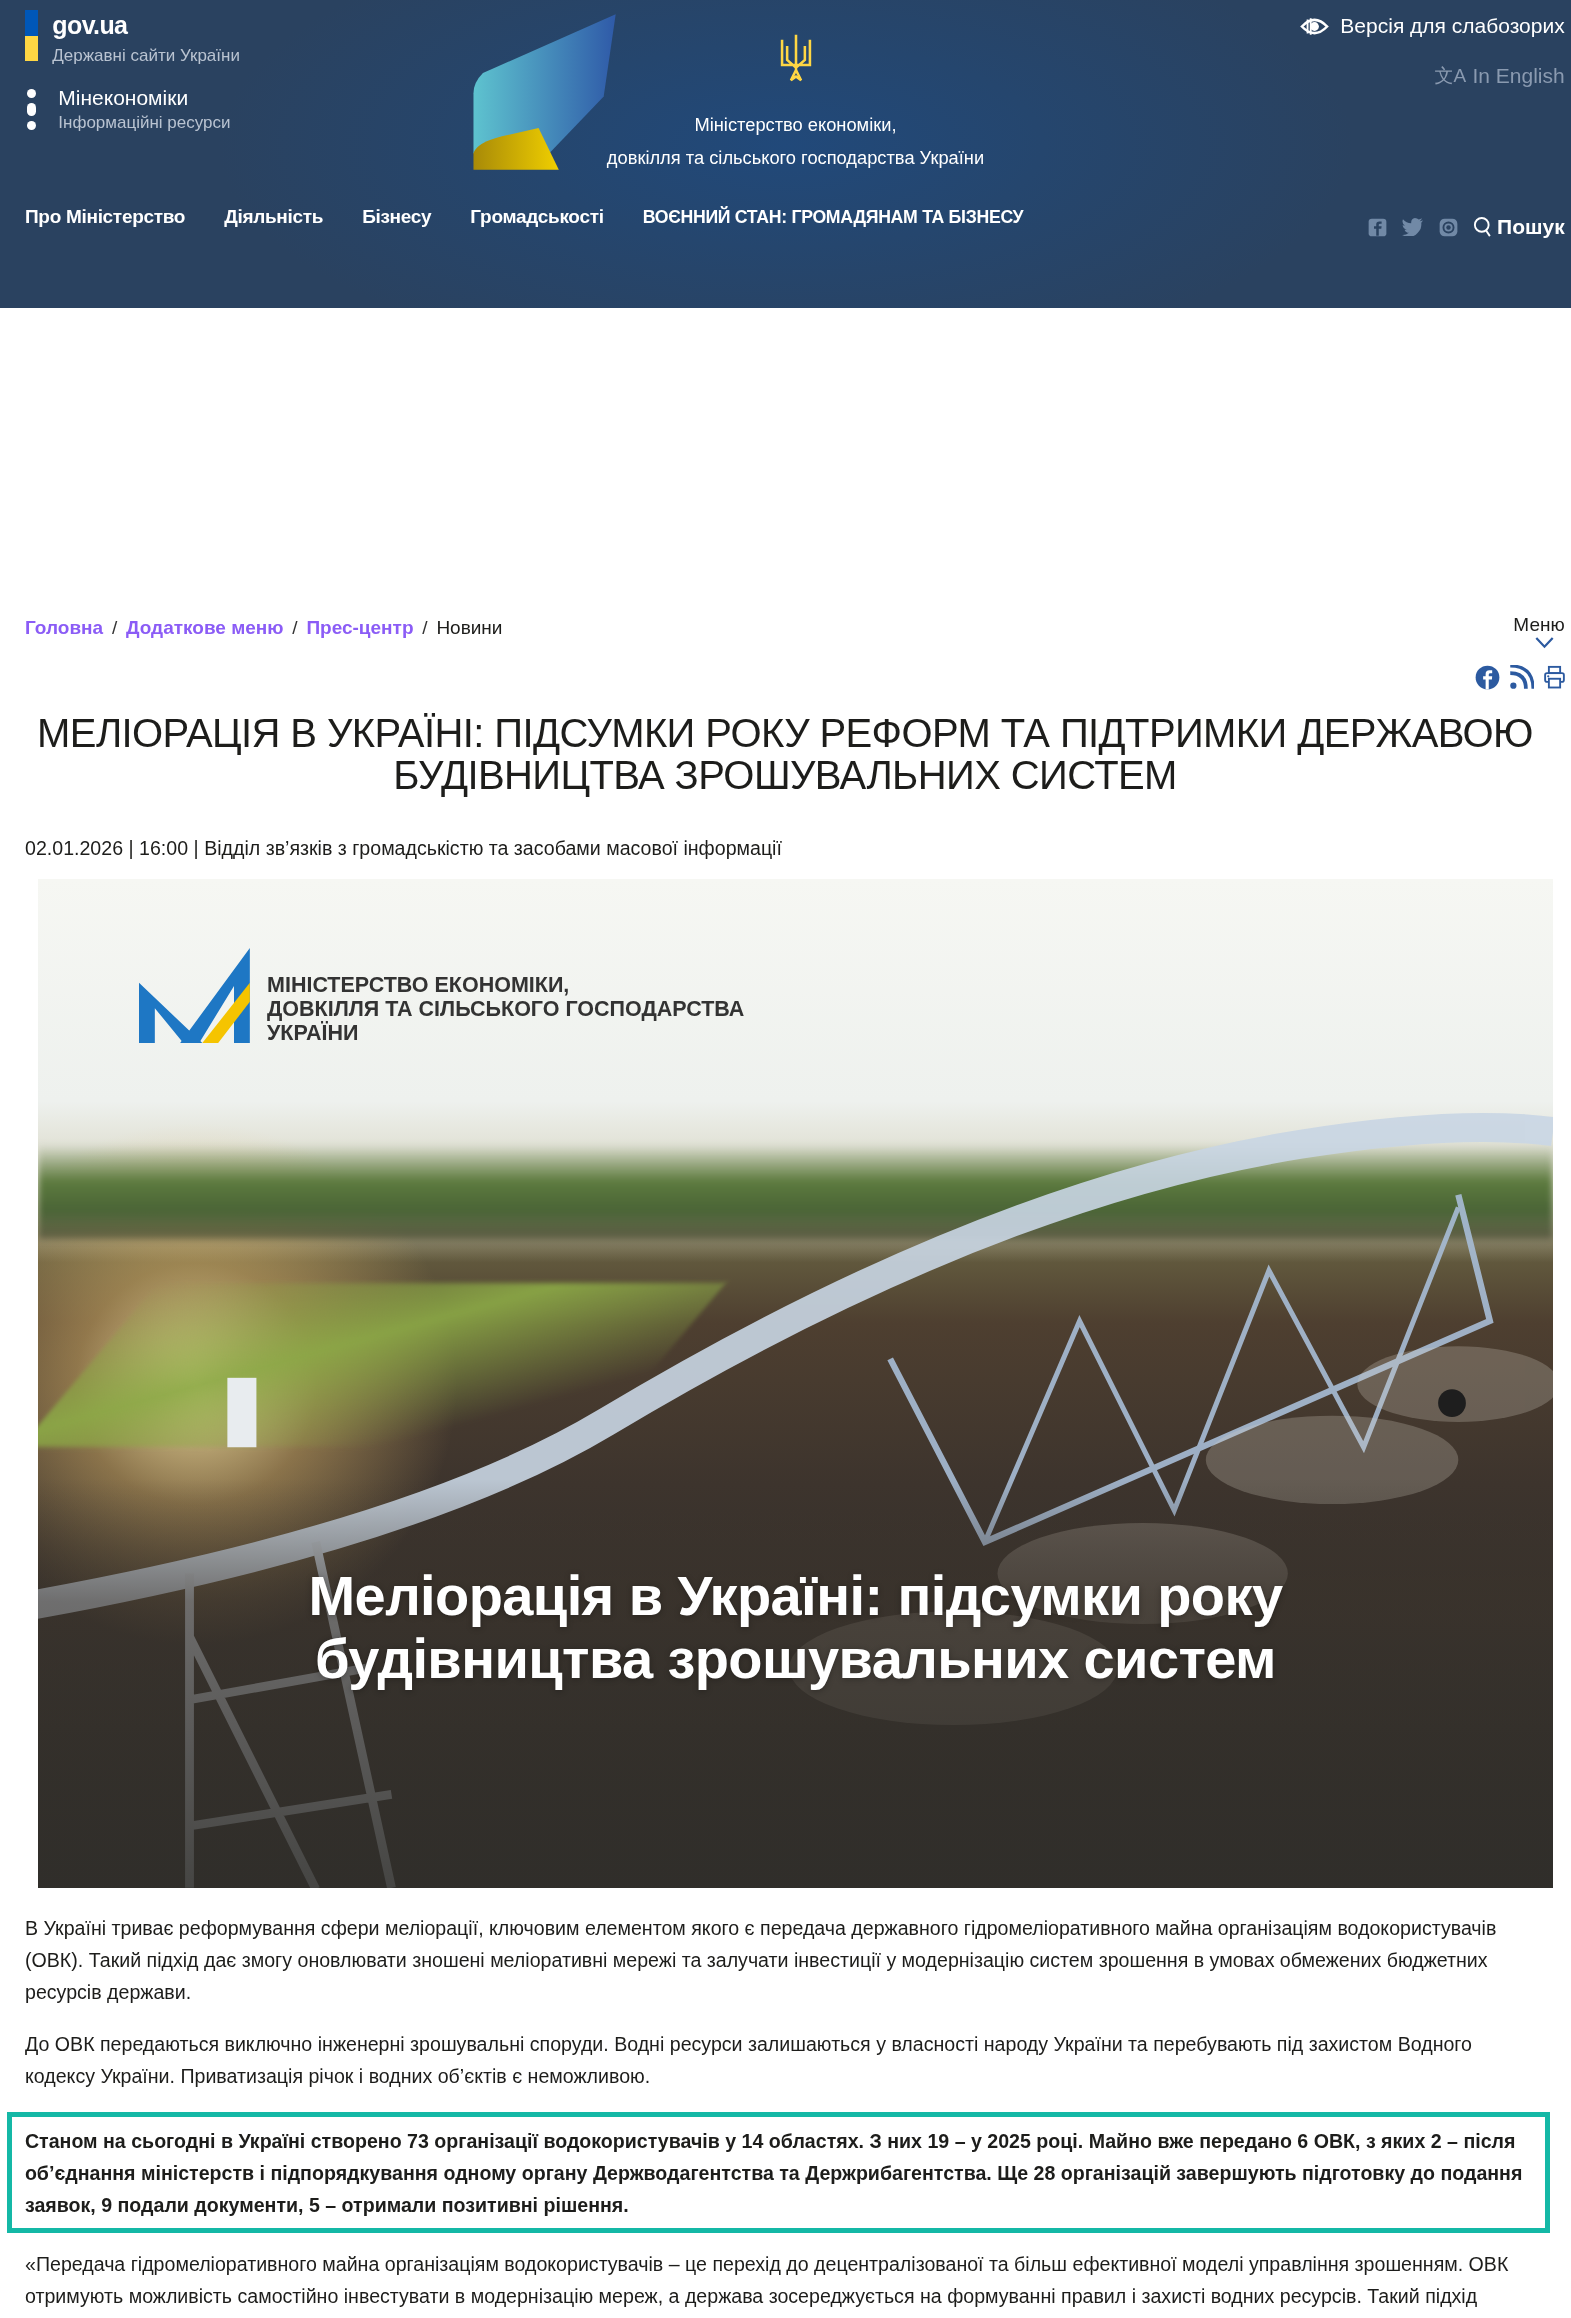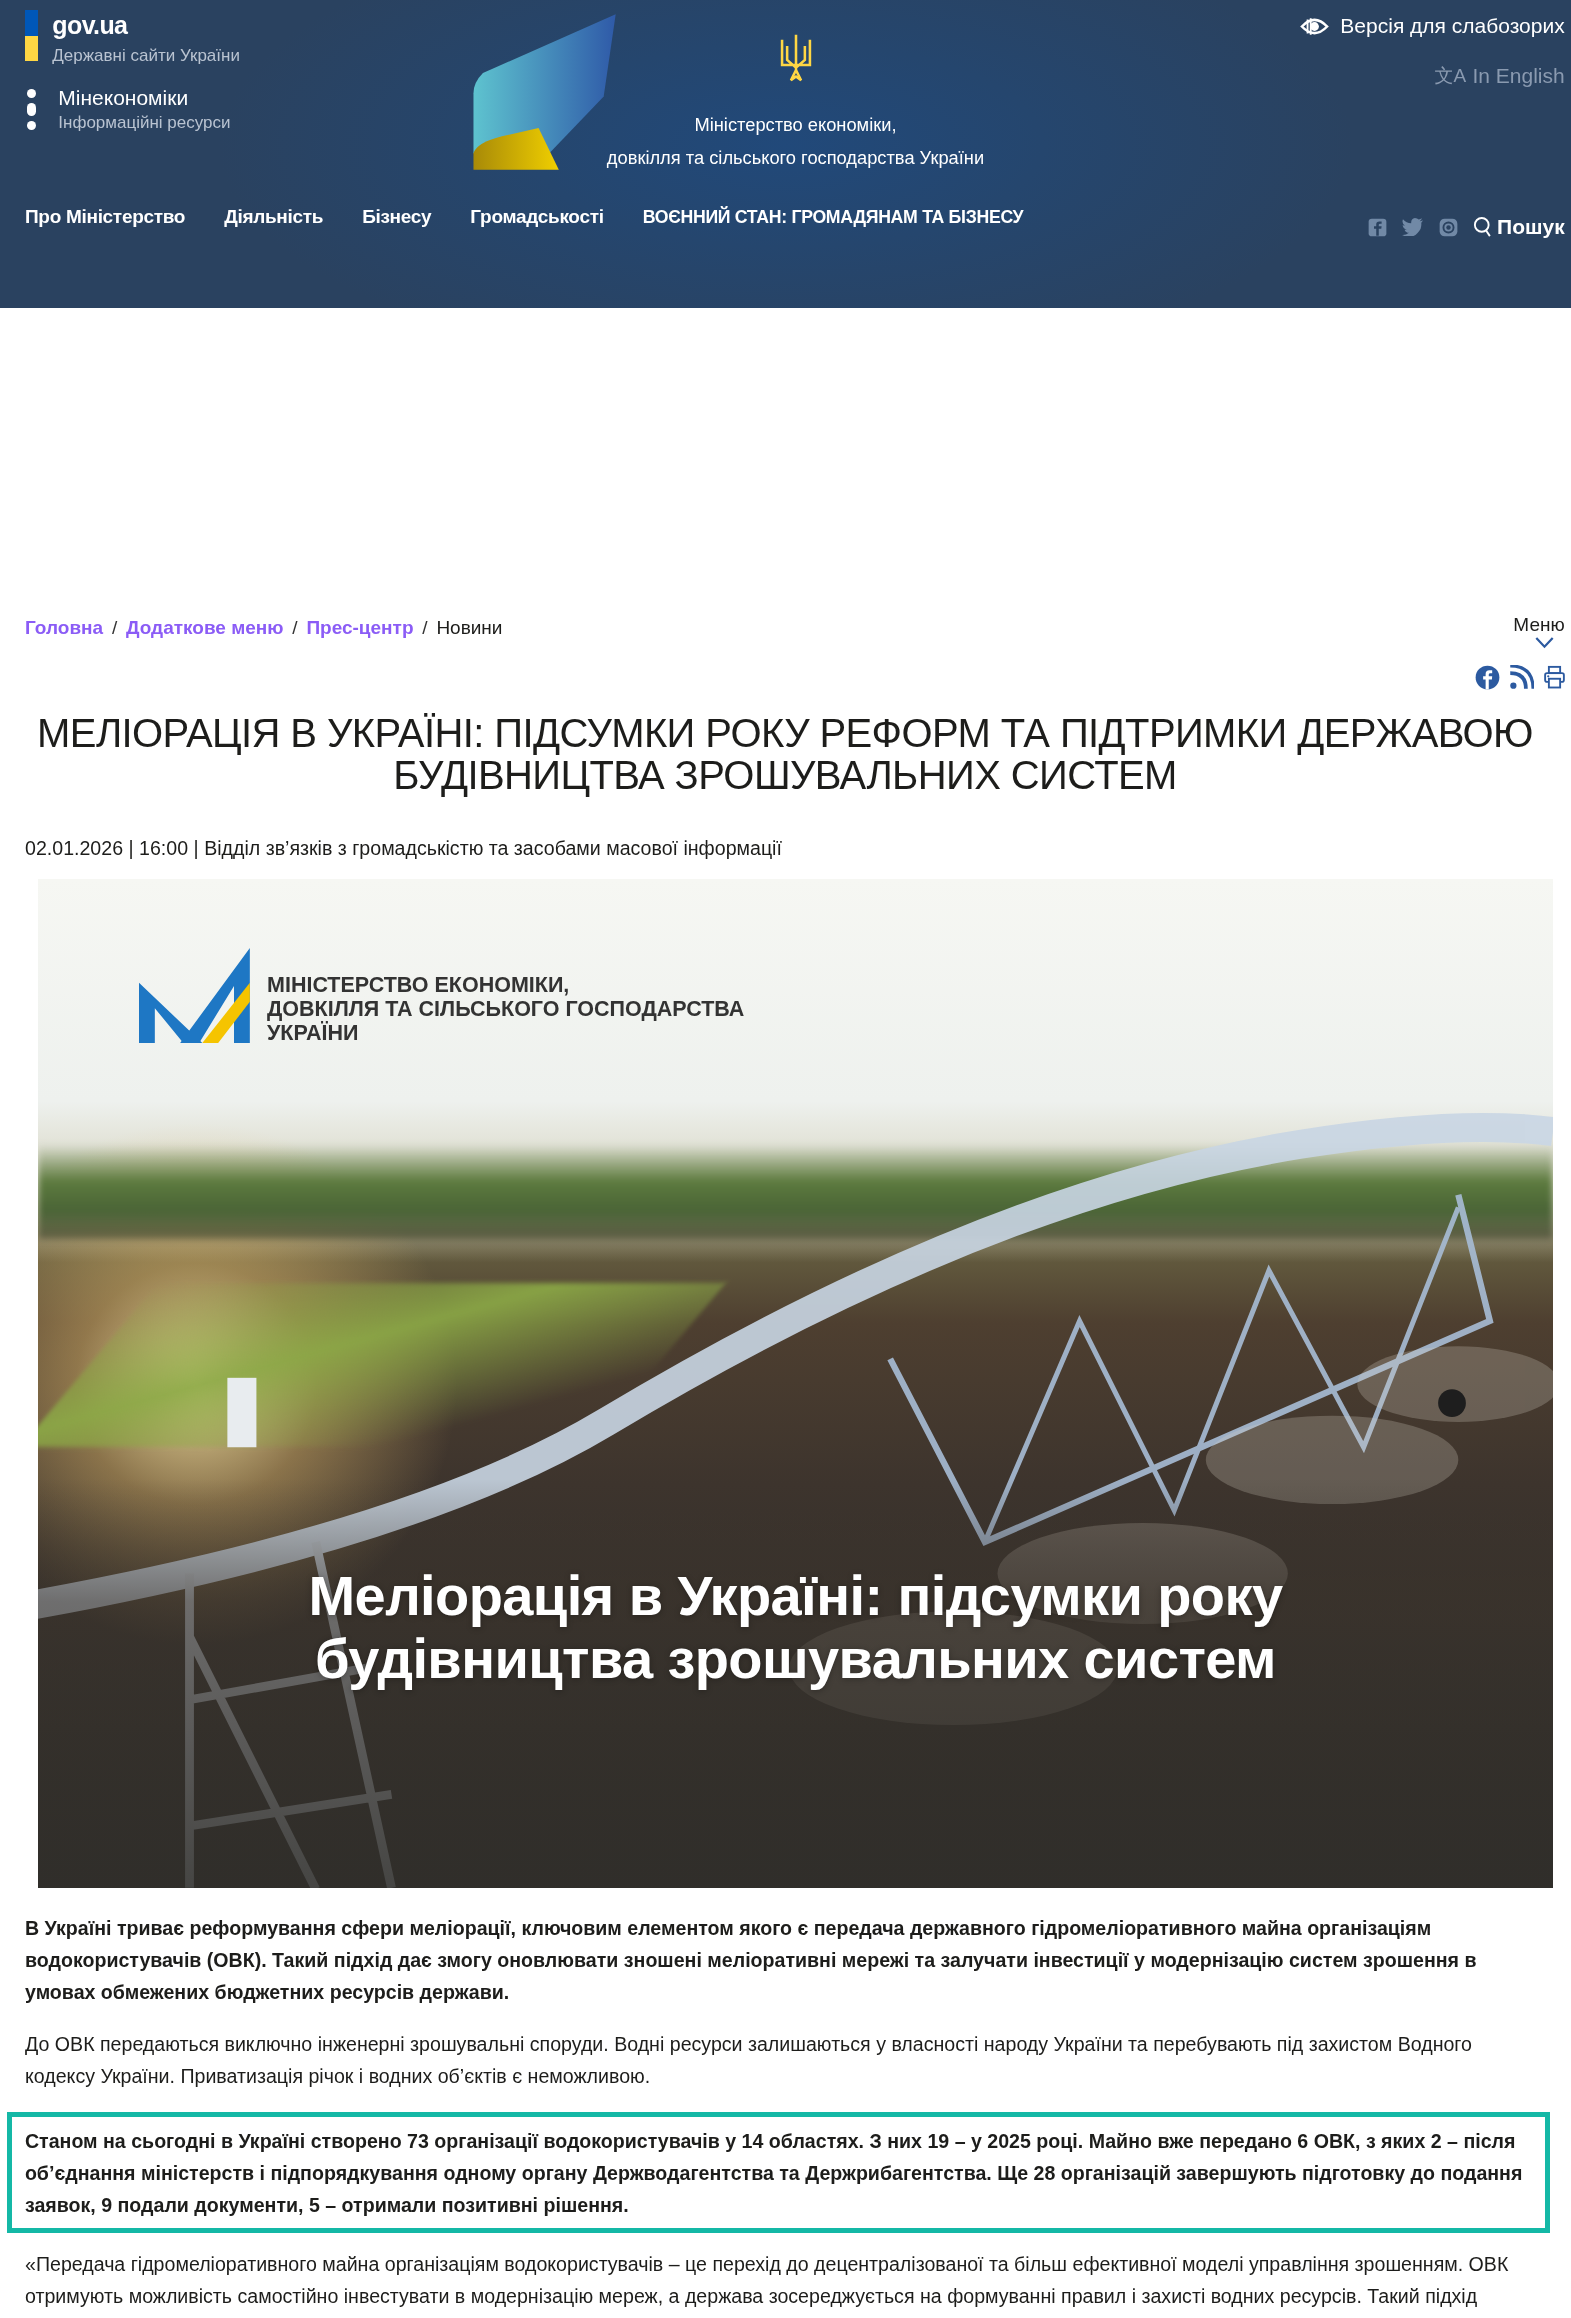--- a/index.html
+++ b/index.html
@@ -95,21 +95,21 @@
     text-shadow: 0 1.3px 6.3px rgba(0,0,0,0.3);
     margin-top: 16px;
   }
   .hero .blur-overlay {
     position: absolute; left: 0; top: 600px; width: 1515px; height: 409px;
     background: linear-gradient(180deg, rgba(60,50,40,0) 0%, rgba(60,52,44,0.6) 30%, rgba(50,48,44,0.85) 100%);
   }
 
   .body-text { position: absolute; left: 25px; top: 1604px; width: 1520px; font-size: 19.6px; line-height: 32px; color: #1d1d1b; }
   .body-text p { margin-bottom: 20px; }
-  .body-text p.lead { font-weight: bold; }
+  .body-text p.lead { font-weight: normal; }
   .highlight {
     border: 5px solid #14b8a6; margin-left: -17.7px; margin-right: -5px;
     padding: 7.6px 12.6px 7.6px 12.6px; margin-bottom: 15px !important; font-weight: bold;
   }
 </style>
 </head>
 <body>
 
 <header class="header">
   <div class="govua">

